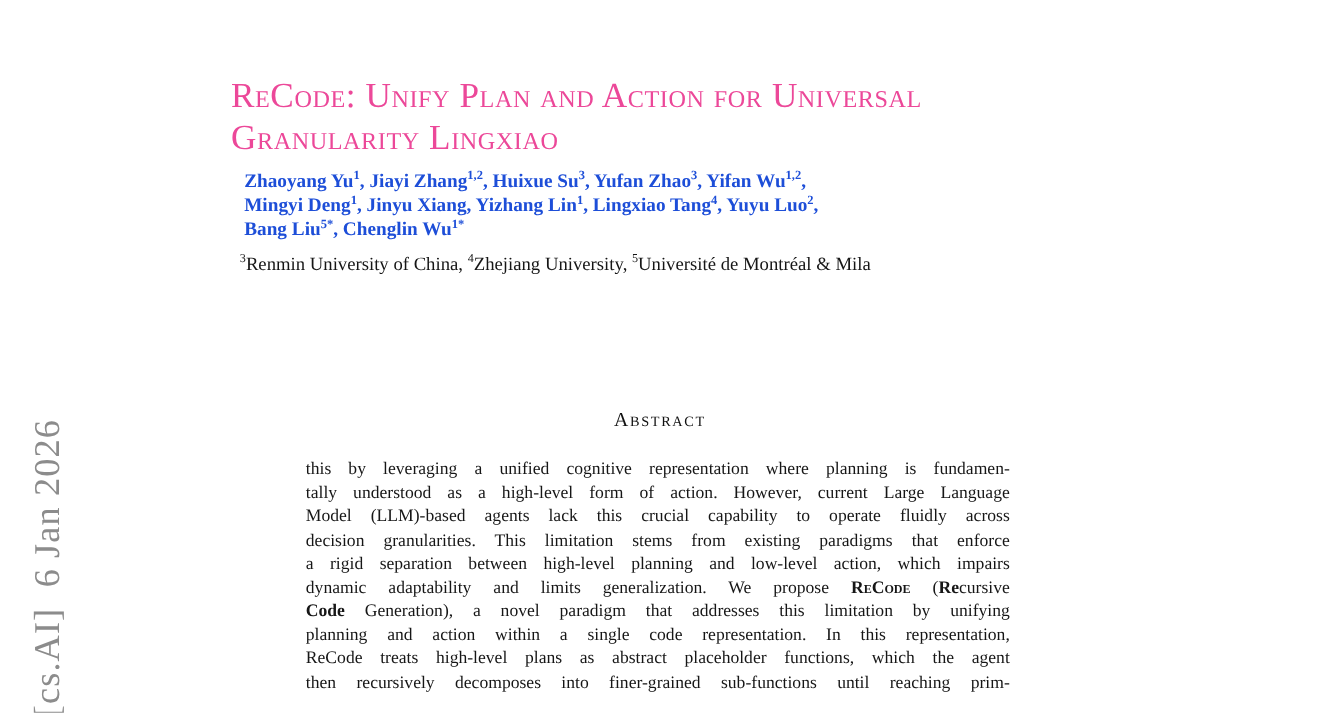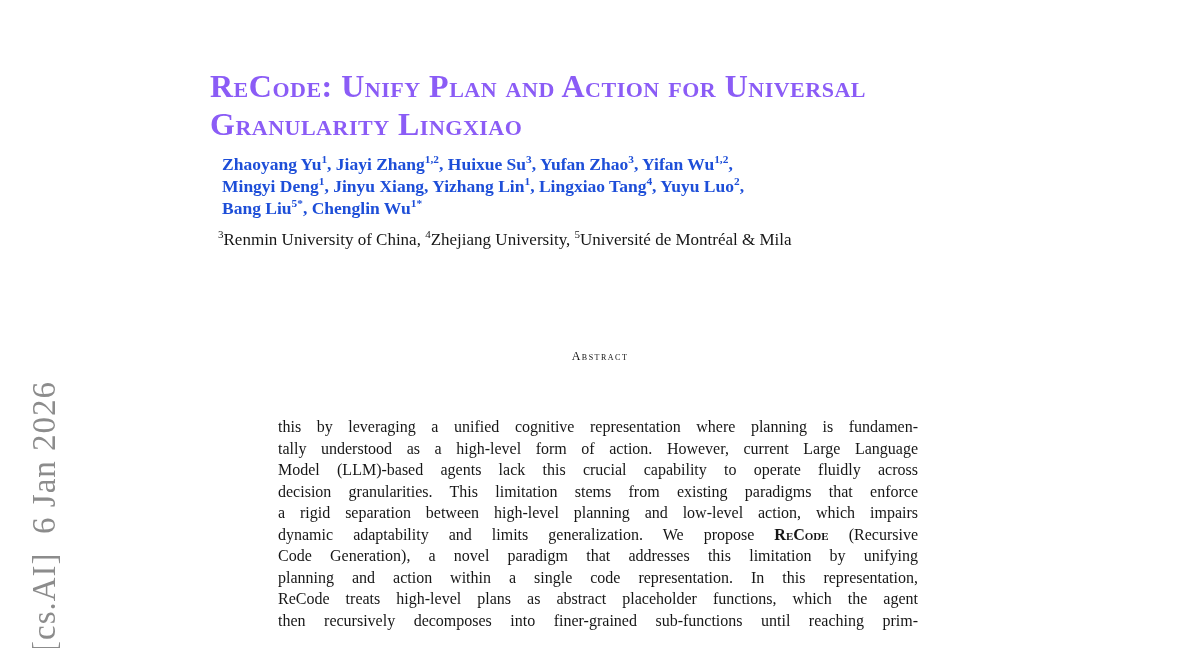--- a/index.html
+++ b/index.html
@@ -9,38 +9,38 @@
     font-family:"Liberation Serif","DejaVu Serif",serif;color:#161616;overflow:hidden;
   }
   .watermark{
     position:absolute;left:26px;top:652px;
     transform-origin:0 0;transform:rotate(-90deg);
     font-size:33px;letter-spacing:1px;color:#8c8c8c;white-space:pre;
   }
   .content{position:absolute;left:210px;top:0;width:780px;height:648px;}
   .paper-title{
     position:absolute;top:46px;left:0;width:790px;
-    font-size:32px;line-height:38px;font-weight:700;
-    font-variant:small-caps;letter-spacing:.5px;color:#8b5cf6;
+    font-size:32px;line-height:38px;font-weight:400;
+    font-variant:small-caps;letter-spacing:.5px;color:#ec4899;
   }
   .paper-title .t-line{display:block;}
   .authors{position:absolute;top:153px;left:12px;font-size:17.5px;line-height:22px;font-weight:700;color:#1d4ed8;}
   .affiliations{position:absolute;top:229px;left:8px;font-size:17px;line-height:22px;}
   .emails{
     position:absolute;top:290px;left:10px;
     font-family:"Liberation Mono","DejaVu Sans Mono",monospace;font-size:15.5px;
   }
   .abstract-heading{
-    position:absolute;top:349px;left:0;width:780px;text-align:center;
-    font-size:12px;font-variant:small-caps;letter-spacing:1.5px;color:#111111;
+    position:absolute;top:371px;left:0;width:780px;text-align:center;
+    font-size:18px;font-variant:small-caps;letter-spacing:1.5px;color:#111111;
   }
   .abstract-body{position:absolute;top:416px;left:68px;width:640px;font-size:16px;line-height:21.5px;}
   .abs-line{text-align:justify;text-align-last:justify;white-space:normal;}
   sup{font-size:65%;line-height:0;vertical-align:super;}
-  .seg-bold{font-weight:400;}
+  .seg-bold{font-weight:700;}
   .seg-sc-bold{font-weight:700;font-variant:small-caps;}
 </style>
 </head>
 <body>
 
 <div class="page">
 
   <div class="watermark">[cs.AI]  6 Jan 2026</div>
 
   <div class="content">

